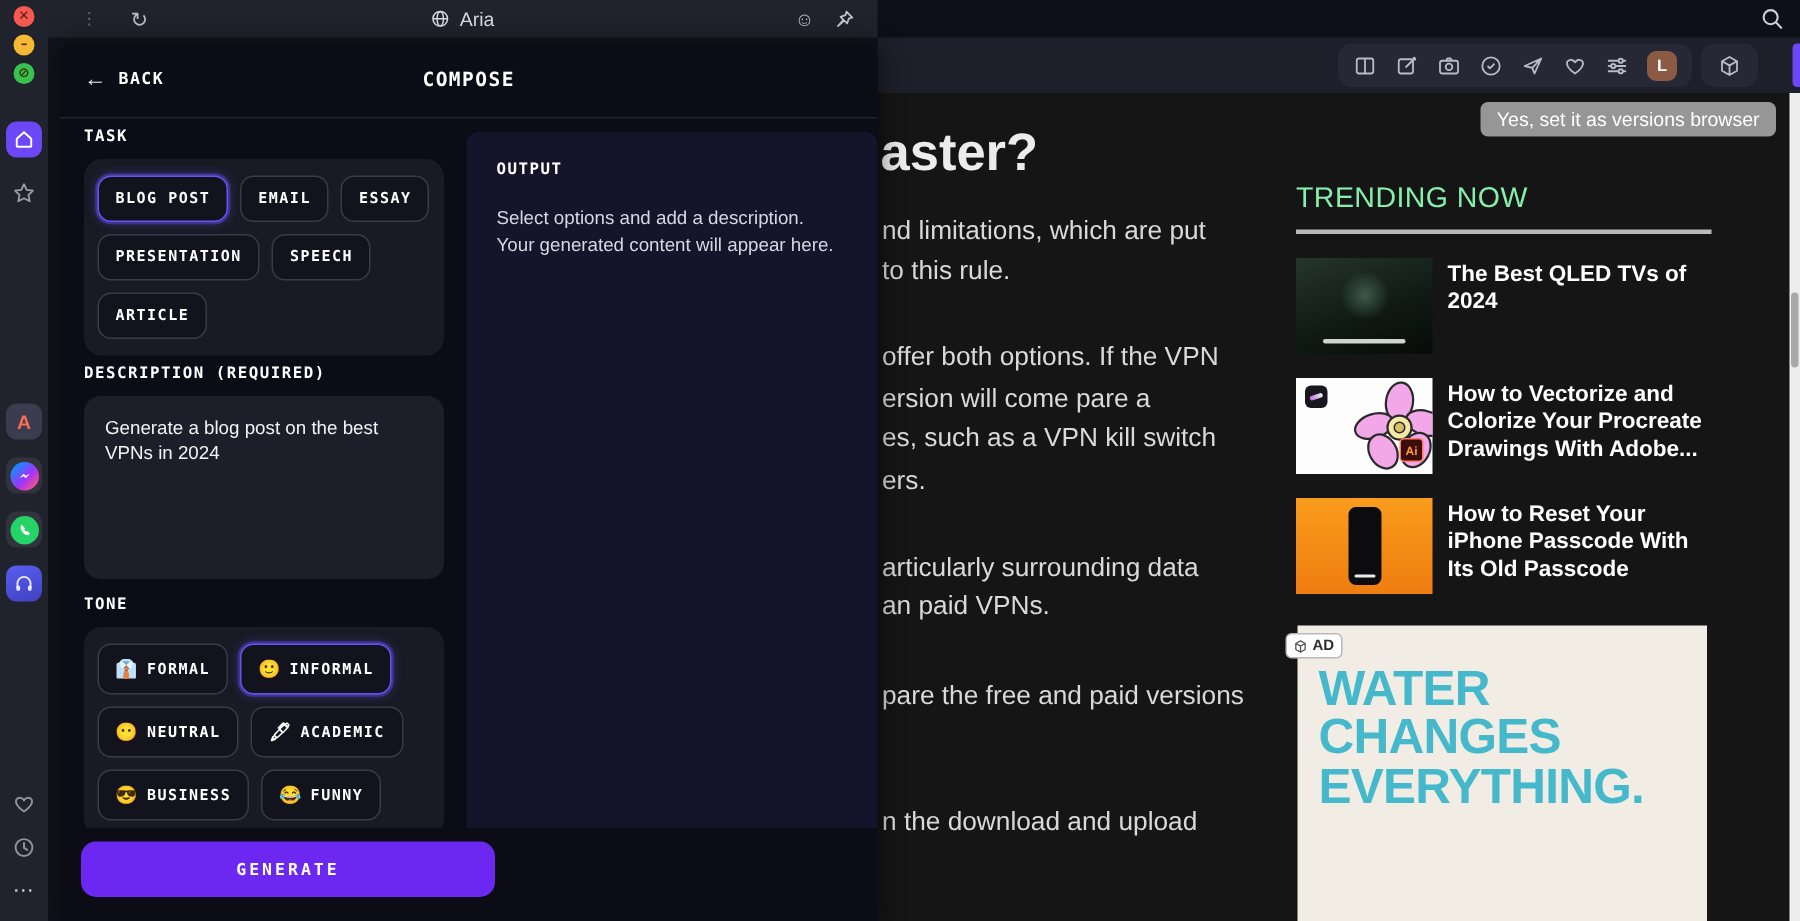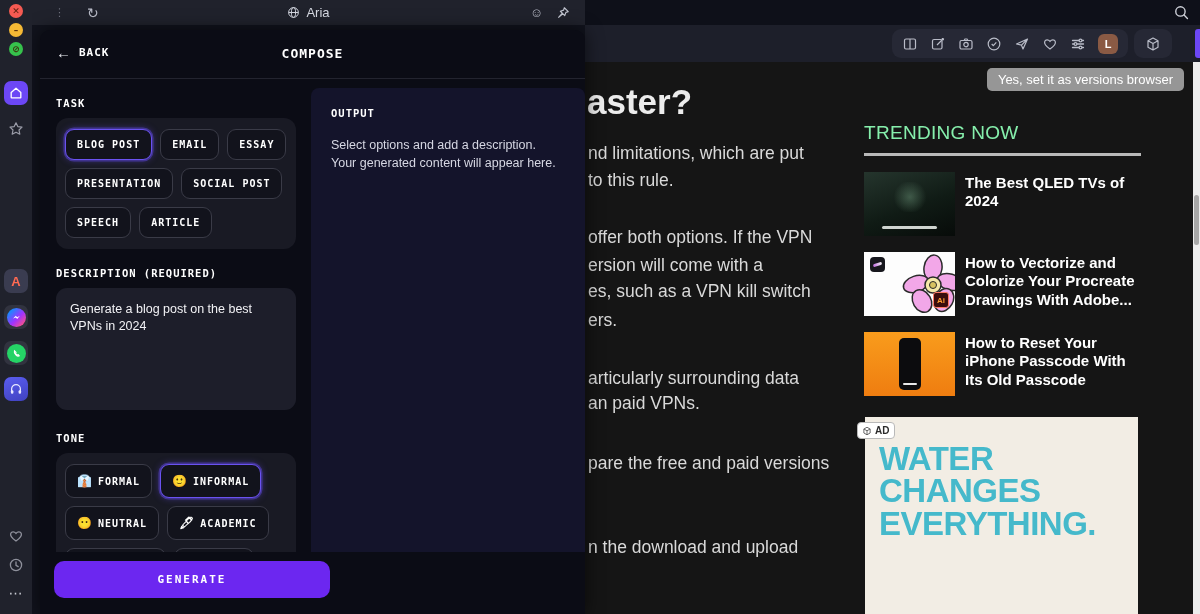--- a/index.html
+++ b/index.html
@@ -24,21 +24,21 @@
         align-items:center; justify-content:center; color:#d7dae3; font-size:13px; }
   #compose { position:absolute; left:8px; top:30px; width:545px; height:584px; background:#0b0c15;
         border-radius:10px 10px 0 0; overflow:hidden; box-shadow:0 0 18px rgba(0,0,0,.6); }
   #compose-header { position:absolute; left:0; top:0; width:100%; height:49px; border-bottom:1px solid #23242f; }
   .mono-label { font-family:"DejaVu Sans Mono", monospace; font-weight:bold; color:#ffffff; letter-spacing:1px; }
   #back-btn { position:absolute; left:16px; top:14px; display:flex; gap:8px; align-items:center;
         color:#fff; cursor:pointer; }
   #back-btn .arr { font-size:15px; color:#e8e9ee; }
   #compose-title { position:absolute; left:0; right:0; top:16px; text-align:center; font-size:13px; }
   .form-col { position:absolute; left:16px; top:49px; width:240px; }
-  .sec-label { font-size:10.5px; margin-top:18px; }
+  .sec-label { font-size:10.5px; margin-top:6px; }
   .chip-box { margin-top:9px; background:#191a24; border-radius:12px; padding:11px 9px;
         display:flex; flex-wrap:wrap; gap:8px; }
   .chip { background:#12131c; border:1px solid #3a3b47; border-radius:9px; padding:9px 11px;
         color:#fff; font-family:"DejaVu Sans Mono", monospace; font-weight:bold; font-size:10px;
         letter-spacing:1px; cursor:pointer; display:flex; align-items:center; gap:6px; }
   .chip.selected { border-color:#6a52f0; box-shadow:0 0 0 1.5px #40338f, 0 0 7px rgba(106,82,240,.55); }
   .chip .emo { font-size:12px; letter-spacing:0; }
   #desc-area { margin-top:9px; width:240px; height:122px; background:#1d1e2a; border:none; border-radius:11px;
         resize:none; color:#f2f2f5; font-family:"Liberation Sans", sans-serif; font-size:12.5px;
         line-height:1.35; padding:13px 14px; outline:none; }
@@ -198,21 +198,20 @@
       <div id="compose-title" class="mono-label">COMPOSE</div>
     </div>
 
     <div class="form-col">
       <div class="sec-label mono-label">TASK</div>
       <div class="chip-box">
         <button class="chip selected">BLOG POST</button>
         <button class="chip">EMAIL</button>
         <button class="chip">ESSAY</button>
         <button class="chip">PRESENTATION</button>
-        <button class="chip">SOCIAL POST</button>
         <button class="chip">SPEECH</button>
         <button class="chip">ARTICLE</button>
       </div>
 
       <div class="sec-label mono-label">DESCRIPTION (REQUIRED)</div>
       <textarea id="desc-area" style="">Generate a blog post on the best VPNs in 2024</textarea>
 
       <div class="sec-label mono-label">TONE</div>
       <div class="chip-box">
         <button class="chip">
@@ -320,21 +319,21 @@
     <div id="edge-purple"></div>
   </div>
 
   <div id="tooltip">Yes, set it as versions browser</div>
 
   <div id="page">
     <div id="page-head">aster?</div>
     <div class="frag" style="top:81px;">nd limitations, which are put</div>
     <div class="frag" style="top:108px;">to this rule.</div>
     <div class="frag" style="top:165px;">offer both options. If the VPN</div>
-    <div class="frag" style="top:193px;">ersion will come with a</div>
+    <div class="frag" style="top:193px;">ersion will come pare a</div>
     <div class="frag" style="top:219px;">es, such as a VPN kill switch</div>
     <div class="frag" style="top:248px;">ers.</div>
     <div class="frag" style="top:306px;">articularly surrounding data</div>
     <div class="frag" style="top:331px;">an paid VPNs.</div>
     <div class="frag" style="top:391px;">pare the free and paid versions</div>
     <div class="frag" style="top:475px;">n the download and upload</div>
 
     <div id="trend">
       <div id="trend-title">TRENDING NOW</div>
       <div id="trend-rule"></div>

